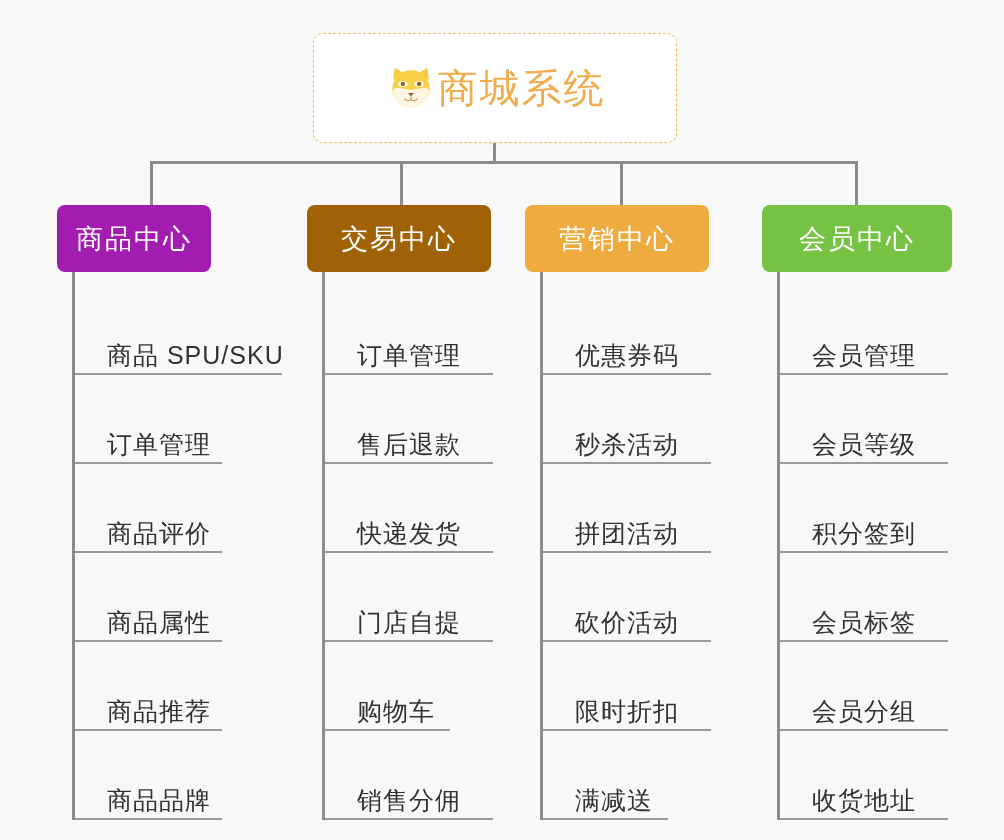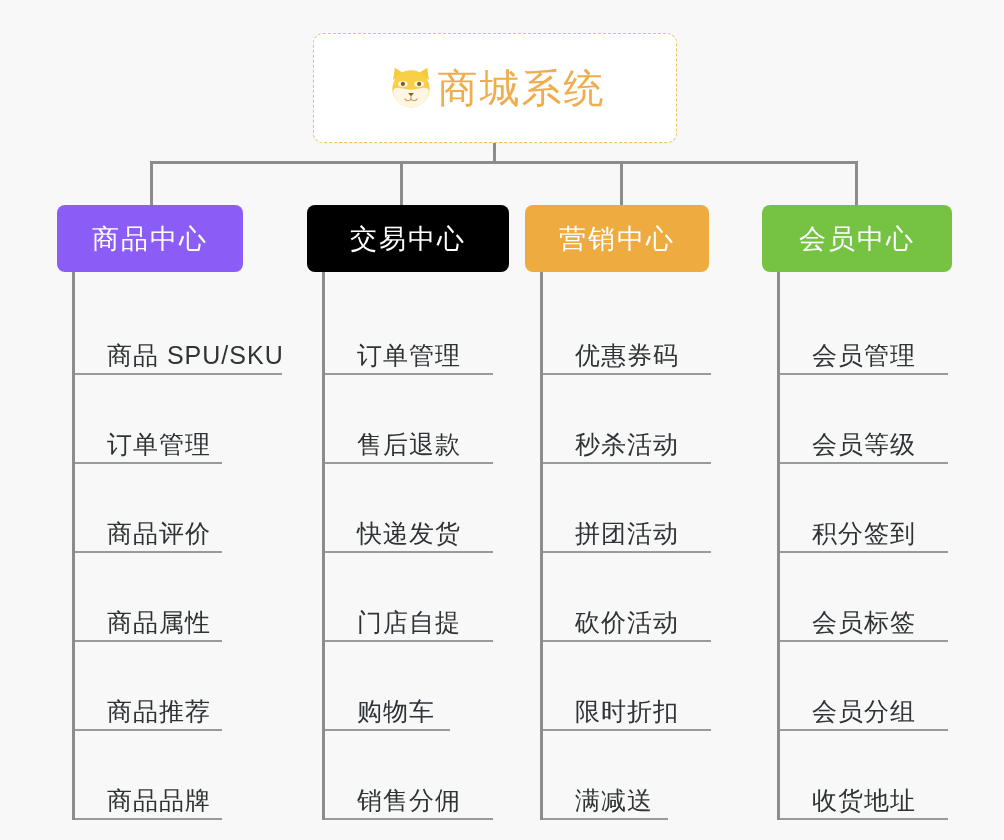--- a/index.html
+++ b/index.html
@@ -71,22 +71,22 @@
     height: 67px;
     border-radius: 8px;
     display: flex;
     align-items: center;
     justify-content: center;
     color: #ffffff;
     font-size: 27px;
     letter-spacing: 2px;
     white-space: nowrap;
   }
-  .branch-head.b-blue   { background: #8b5cf6; width: 186px; }
-  .branch-head.b-red    { background: #000000; width: 202px; }
+  .branch-head.b-blue   { background: #a21caf; width: 154px; }
+  .branch-head.b-red    { background: #a16207; width: 184px; }
   .branch-head.b-orange { background: #eeab40; width: 184px; }
   .branch-head.b-green  { background: #76c344; width: 190px; }
 
   .leaf-list {
     position: relative;
     margin: 0;
     padding: 0;
     list-style: none;
     
     border-left: 3px solid #8c8c8c;

